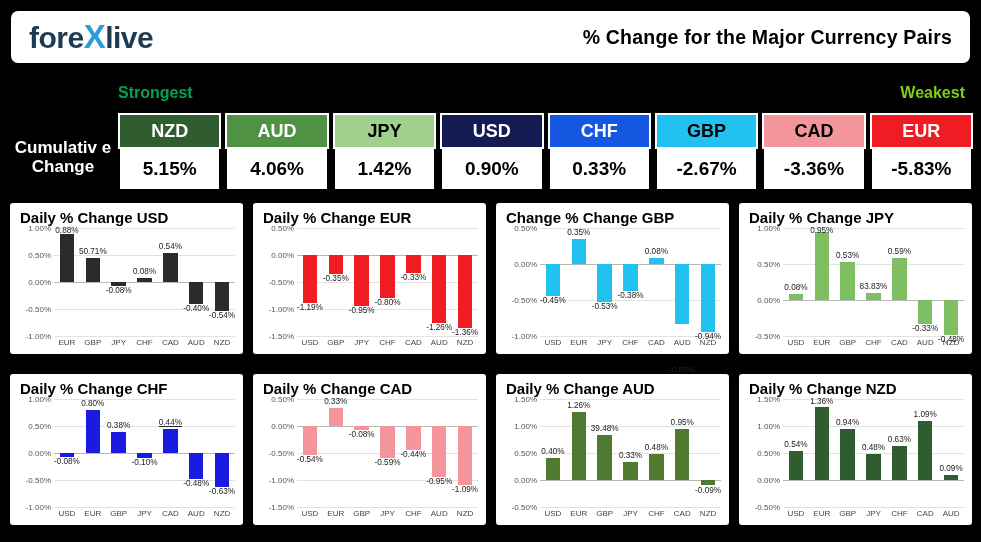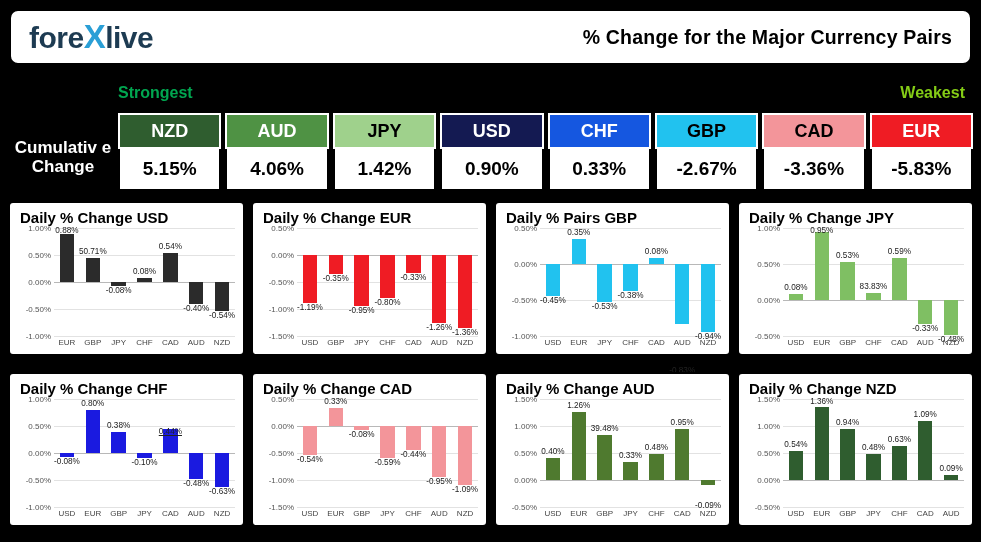--- a/index.html
+++ b/index.html
@@ -266,21 +266,21 @@
           <div class="xtick">GBP</div>
           <div class="xtick">JPY</div>
           <div class="xtick">CHF</div>
           <div class="xtick">CAD</div>
           <div class="xtick">AUD</div>
           <div class="xtick">NZD</div>
         </div>
       </div>
     </div>
     <div class="panel" style="left: 494px; top: 201px;">
-      <div class="panel-title">Daily % Pairs GBP</div>
+      <div class="panel-title">Change % Change GBP</div>
       <div class="plot">
         <div class="yaxis">
           <div class="ytick" style="top: 0px;">0.50%</div>
           <div class="ytick" style="top: 36px;">0.00%</div>
           <div class="ytick" style="top: 72px;">-0.50%</div>
           <div class="ytick" style="top: 108px;">-1.00%</div>
         </div>
         <div class="grid">
           <div class="gridline" style="top: 0px;"></div>
           <div class="zeroline" style="top: 36px;"></div>
@@ -413,21 +413,21 @@
           <div class="barslot">
             <div class="bar" style="background: rgb(26, 26, 224); top: 33.48px; height: 20.52px;"></div>
             <div class="blabel" style="top: 22.48px;">0.38%</div>
           </div>
           <div class="barslot">
             <div class="bar" style="background: rgb(26, 26, 224); top: 54px; height: 5.4px;"></div>
             <div class="blabel" style="top: 59.4px;">-0.10%</div>
           </div>
           <div class="barslot">
             <div class="bar" style="background: rgb(26, 26, 224); top: 30.24px; height: 23.76px;"></div>
-            <div class="blabel" style="top: 28px; text-decoration: underline;">0.44%</div>
+            <div class="blabel" style="top: 19px; text-decoration: underline;">0.44%</div>
           </div>
           <div class="barslot">
             <div class="bar" style="background: rgb(26, 26, 224); top: 54px; height: 25.92px;"></div>
             <div class="blabel" style="top: 79.92px;">-0.48%</div>
           </div>
           <div class="barslot">
             <div class="bar" style="background: rgb(26, 26, 224); top: 54px; height: 34.02px;"></div>
             <div class="blabel" style="top: 88.02px;">-0.63%</div>
           </div>
         </div>
@@ -537,21 +537,21 @@
           <div class="barslot">
             <div class="bar" style="background: rgb(79, 122, 47); top: 55.08px; height: 25.92px;"></div>
             <div class="blabel" style="top: 44.08px;">0.48%</div>
           </div>
           <div class="barslot">
             <div class="bar" style="background: rgb(79, 122, 47); top: 29.7px; height: 51.3px;"></div>
             <div class="blabel" style="top: 18.7px;">0.95%</div>
           </div>
           <div class="barslot">
             <div class="bar" style="background: rgb(79, 122, 47); top: 81px; height: 4.86px;"></div>
-            <div class="blabel" style="top: 102px;">-0.09%</div>
+            <div class="blabel" style="top: 87px;">-0.09%</div>
           </div>
         </div>
         <div class="xaxis">
           <div class="xtick">USD</div>
           <div class="xtick">EUR</div>
           <div class="xtick">GBP</div>
           <div class="xtick">JPY</div>
           <div class="xtick">CHF</div>
           <div class="xtick">CAD</div>
           <div class="xtick">NZD</div>

